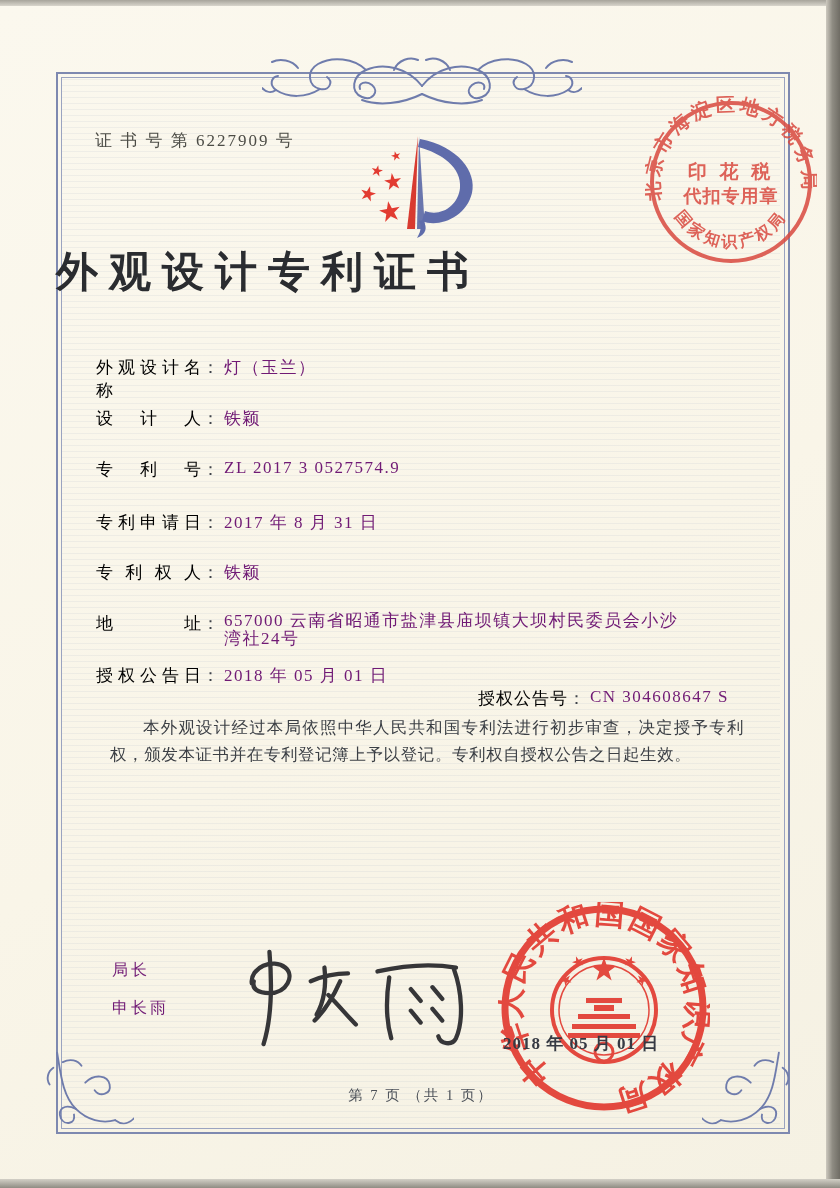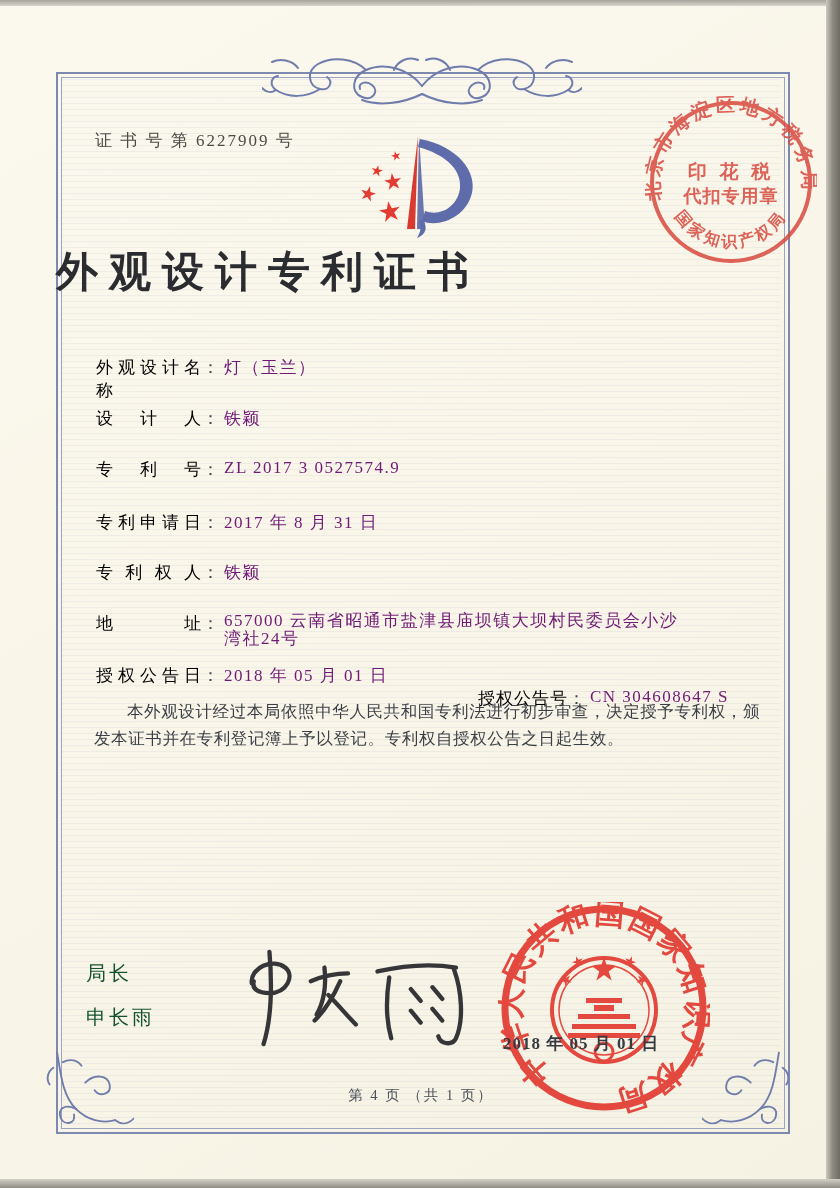--- a/index.html
+++ b/index.html
@@ -55,23 +55,23 @@
   .fvalue{display:inline-block;letter-spacing:1.5px;color:#701a75;}
   .fvalue.addr{width:458px;line-height:18px;}
   .grant-right{position:absolute;left:382px;top:0;display:flex;white-space:nowrap;margin-top:23px;}
   .grant-right .flabel{width:90px;}
 
   .paras{
     position:absolute;left:94px;top:699px;width:666px;
     font-size:16.5px;line-height:26.5px;color:#3b3f45;
     text-align:justify;letter-spacing:0.6px;
   }
-  .paras p{margin:0;text-indent:2em;}
-
-  .signer{position:absolute;left:86px;top:960px;font-size:20px;color:#14532d;letter-spacing:3px;}
+  .paras p{margin:16px;text-indent:2em;}
+
+  .signer{position:absolute;left:112px;top:960px;font-size:16px;color:#701a75;letter-spacing:3px;}
   .signer .line{margin-bottom:17px;}
   .sig{position:absolute;left:228px;top:942px;width:240px;height:108px;}
 
   .seal{position:absolute;left:498px;top:902px;width:212px;height:212px;opacity:0.92;}
   .seal-date{
     position:absolute;left:503px;top:1032px;width:210px;
     font-size:17px;letter-spacing:1px;color:#363a43;font-weight:bold;
   }
   .taxstamp{position:absolute;left:645px;top:96px;width:172px;height:172px;opacity:0.85;}
 
@@ -238,17 +238,17 @@
   <text font-size="19" fill="#d9493f" letter-spacing="4" font-weight="bold" font-family="Liberation Serif, serif">
     <textPath href="#taxTop">北京市海淀区地方税务局</textPath>
   </text>
   <text font-size="16" fill="#d9493f" letter-spacing="3" font-weight="bold" font-family="Liberation Serif, serif">
     <textPath href="#taxBot">国家知识产权局</textPath>
   </text>
   <text x="86" y="82" text-anchor="middle" font-size="19" fill="#d9493f" font-weight="bold" letter-spacing="4" font-family="Liberation Serif, serif">印 花 税</text>
   <text x="86" y="106" text-anchor="middle" font-size="18" fill="#d9493f" font-weight="bold" letter-spacing="1" font-family="Liberation Serif, serif">代扣专用章</text>
 </svg>
 
-<div class="footer">第 4 页 （共 1 页）</div>
+<div class="footer">第 7 页 （共 1 页）</div>
 
 <div class="edge-top"></div>
 <div class="edge-right"></div>
 <div class="edge-bottom"></div>
 
 </body></html>

